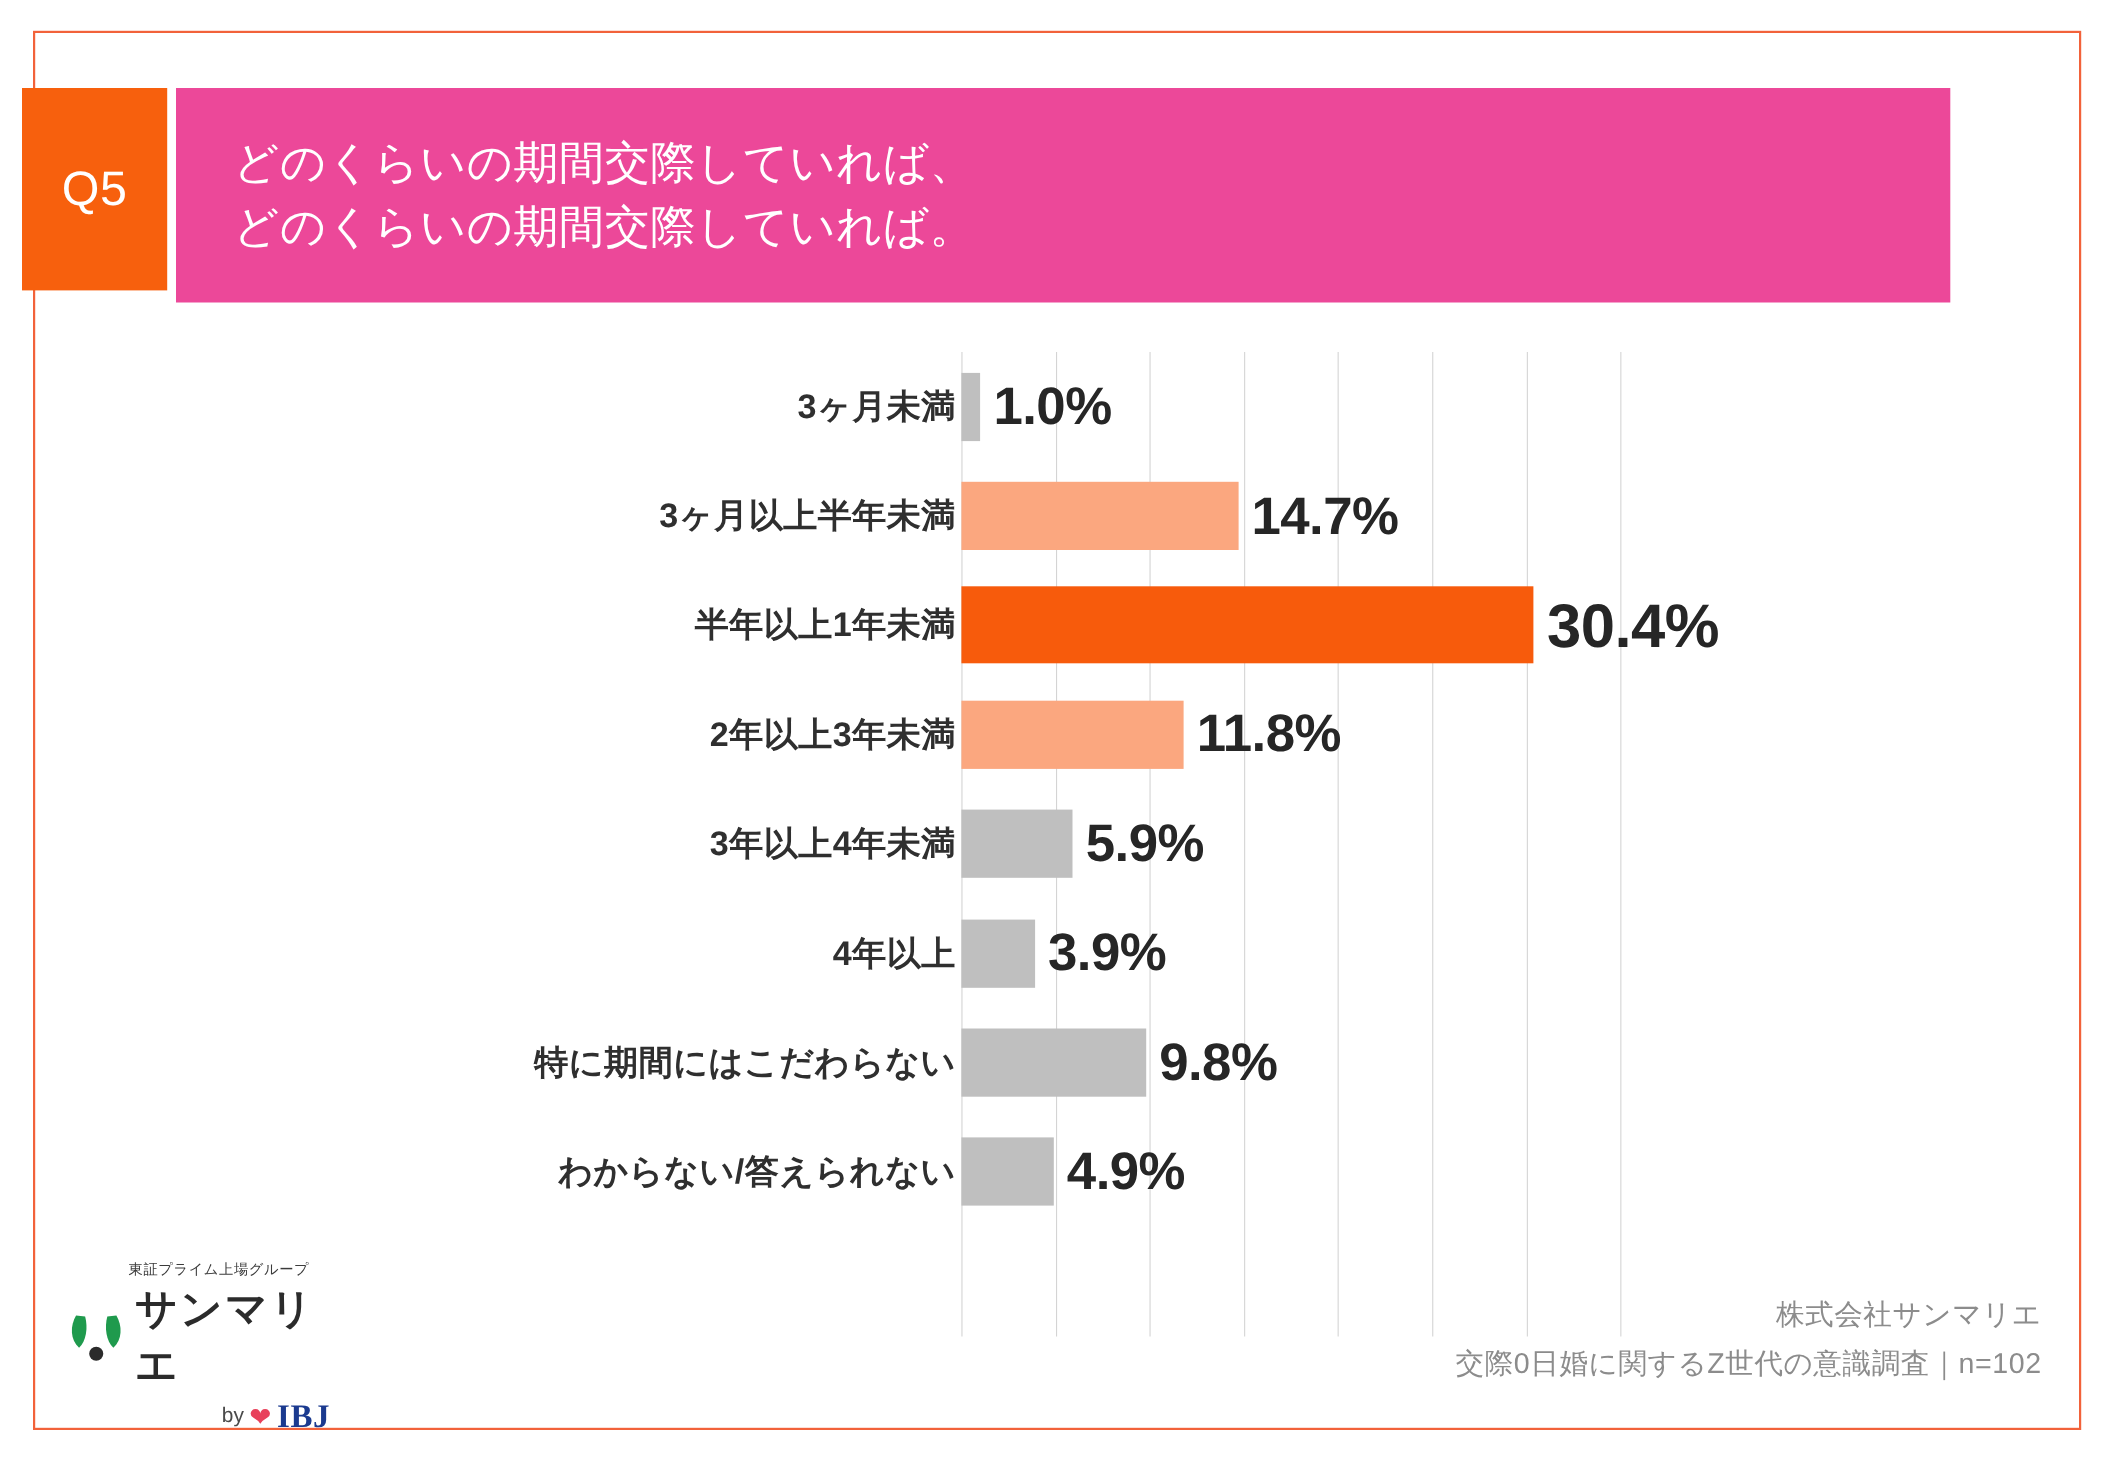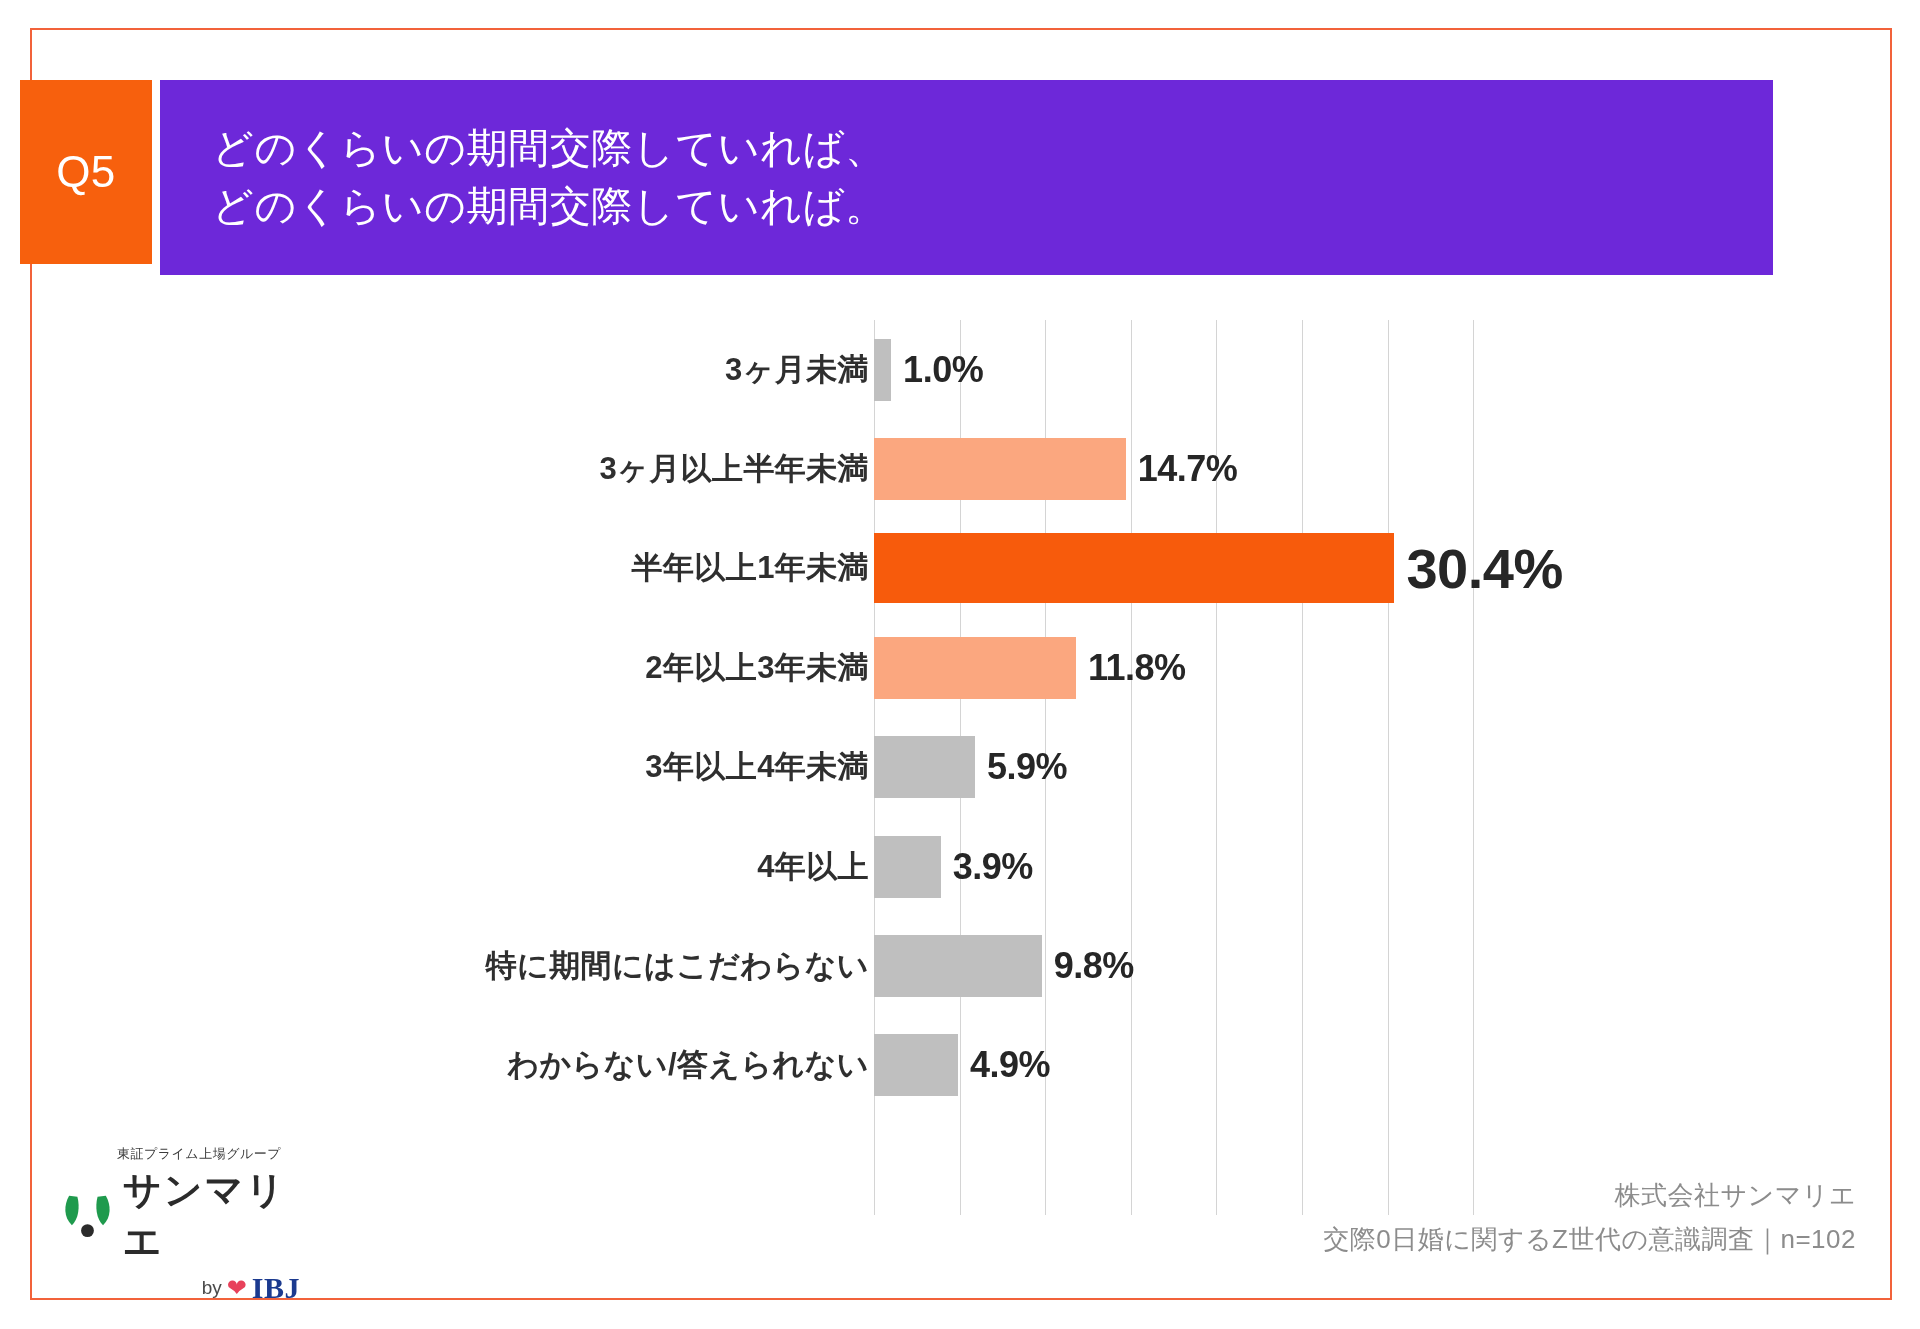--- a/index.html
+++ b/index.html
@@ -35,21 +35,21 @@
     justify-content: center;
     font-size: 44px;
     font-weight: 400;
     letter-spacing: 0.5px;
   }
   
   .title-bar {
     position: absolute;
     left: 160px; top: 80px;
     width: 1613px; height: 195px;
-    background: #6d28d9;
+    background: #ec4899;
     color: #ffffff;
     display: flex;
     flex-direction: column;
     justify-content: center;
     padding-left: 52px;
   }
   .title-line {
     font-size: 41px;
     line-height: 1.40;
     font-weight: 400;
@@ -100,21 +100,21 @@
     left: 874px;
     display: flex;
     align-items: center;
     height: 100%;
   }
   .bar {
     height: 62px;
   }
   .bar.tall { height: 70px; }
   .value {
-    font-size: 36px;
+    font-size: 48px;
     font-weight: 700;
     color: #262626;
     margin-left: 12px;
     letter-spacing: -0.5px;
     white-space: nowrap;
   }
   .value.big { font-size: 56px; }
   
   .logo {
     position: absolute;

